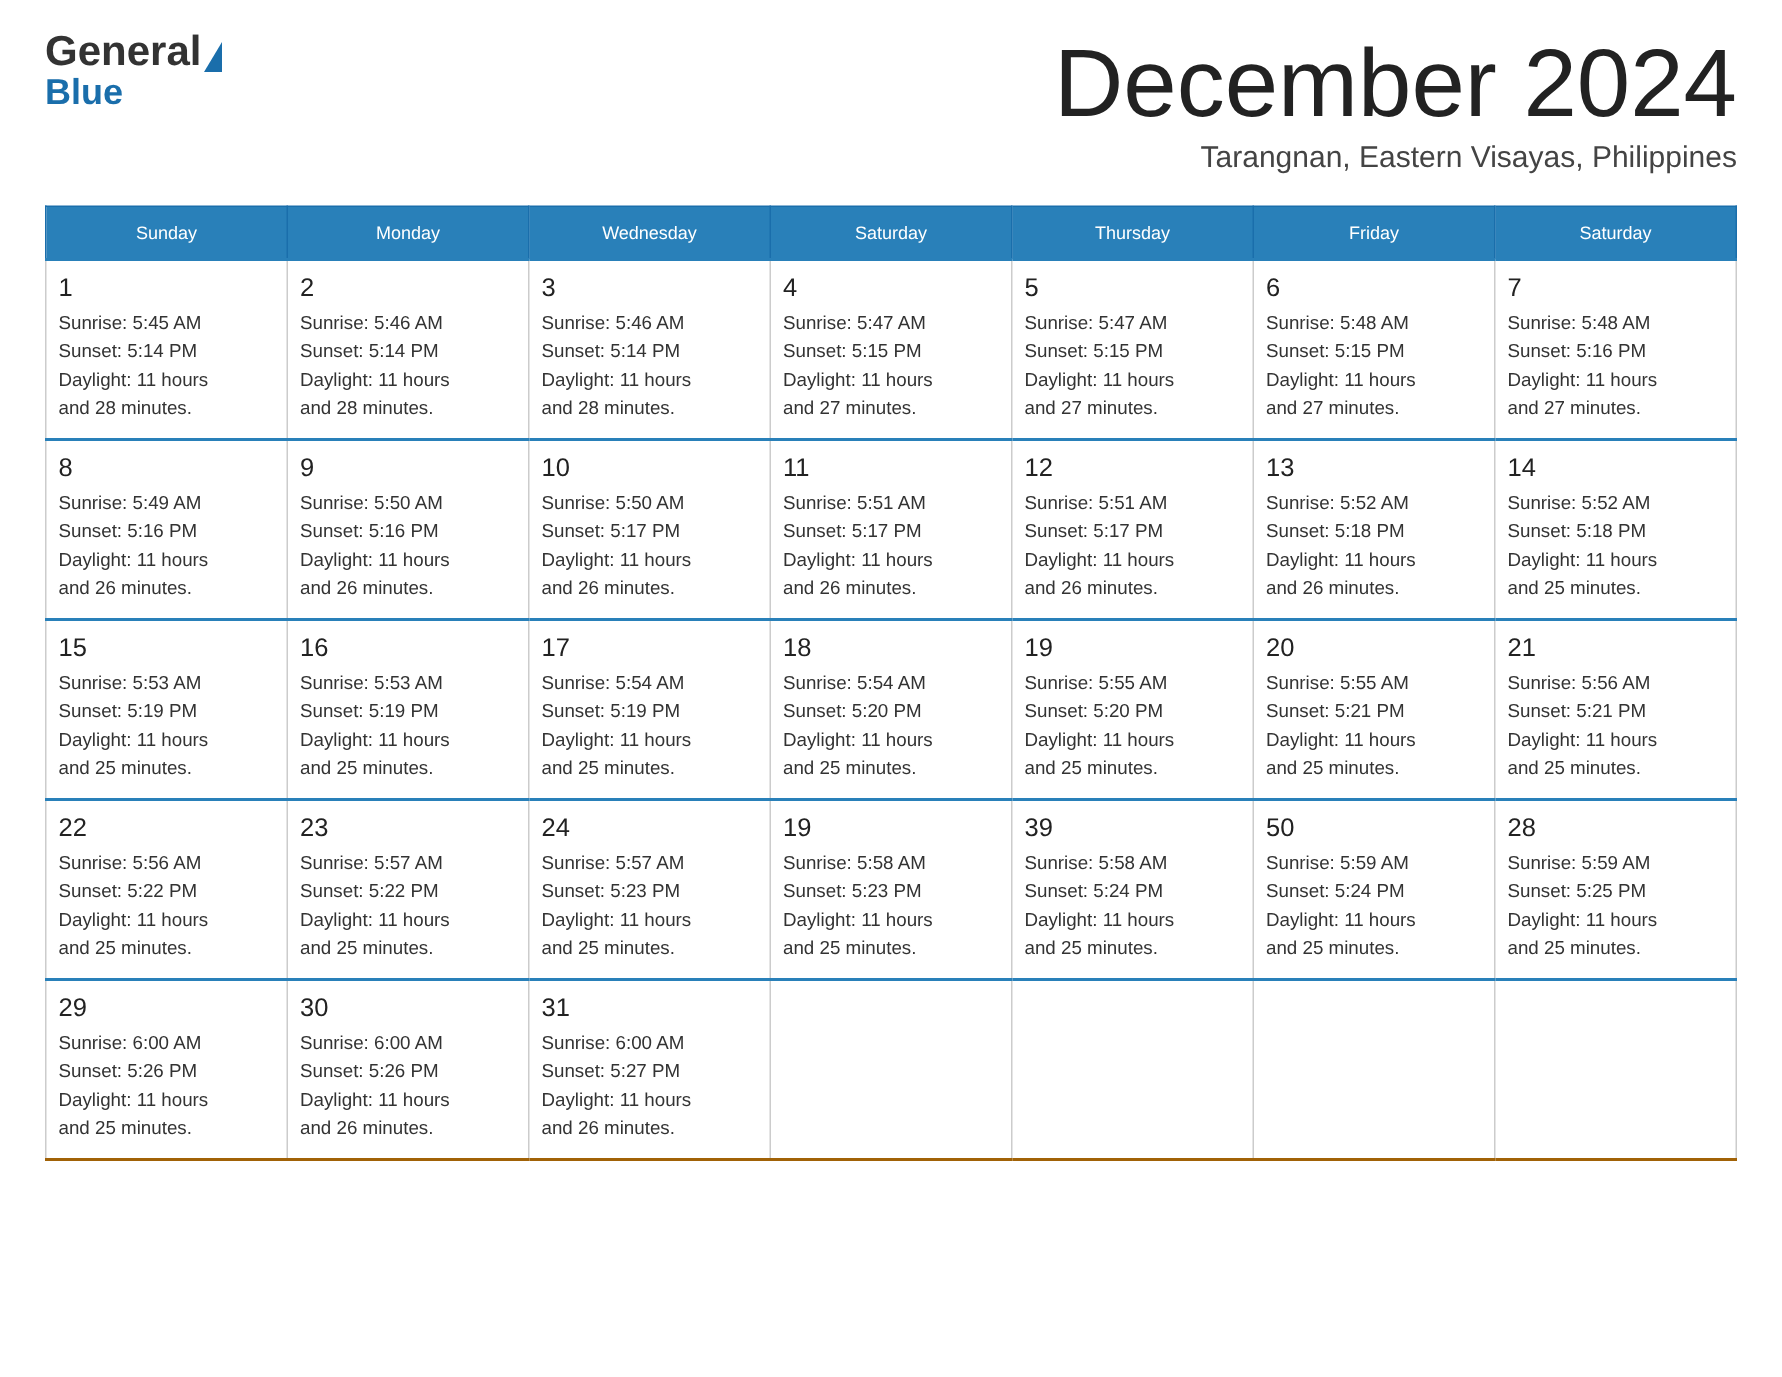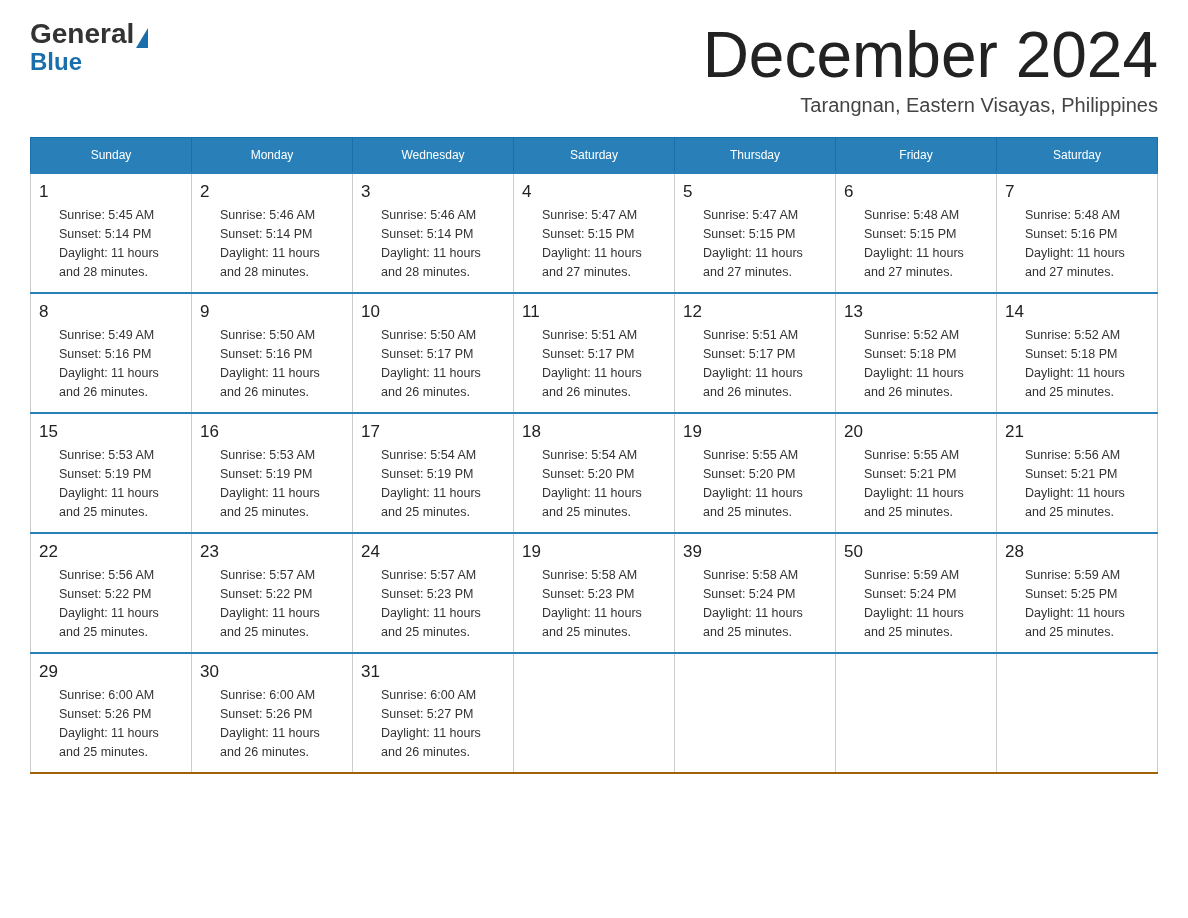--- a/index.html
+++ b/index.html
@@ -76,21 +76,20 @@
       font-size: 17px;
       font-weight: normal;
       color: #222;
       display: block;
       margin-bottom: 4px;
     }
     .day-info {
       font-size: 12.5px;
       line-height: 1.5;
       color: #333;
-      margin-left: 20px;
     }
     tbody tr td {
       background: #fff;
     }
     tbody tr:last-child td {
       border-bottom: 2px solid #a16207;
     }
   </style>
 </head>
 <body>

